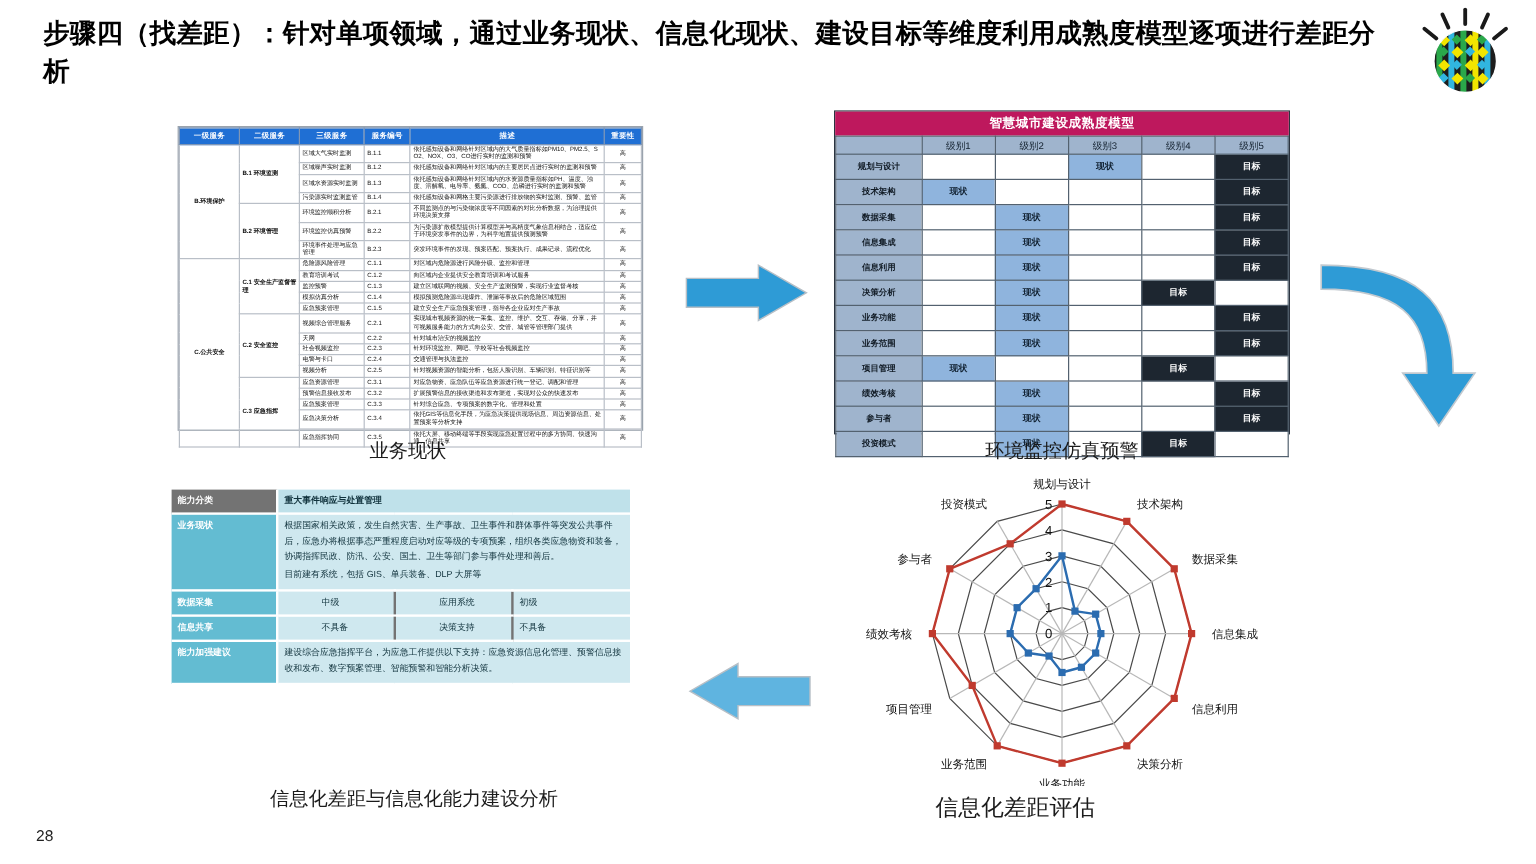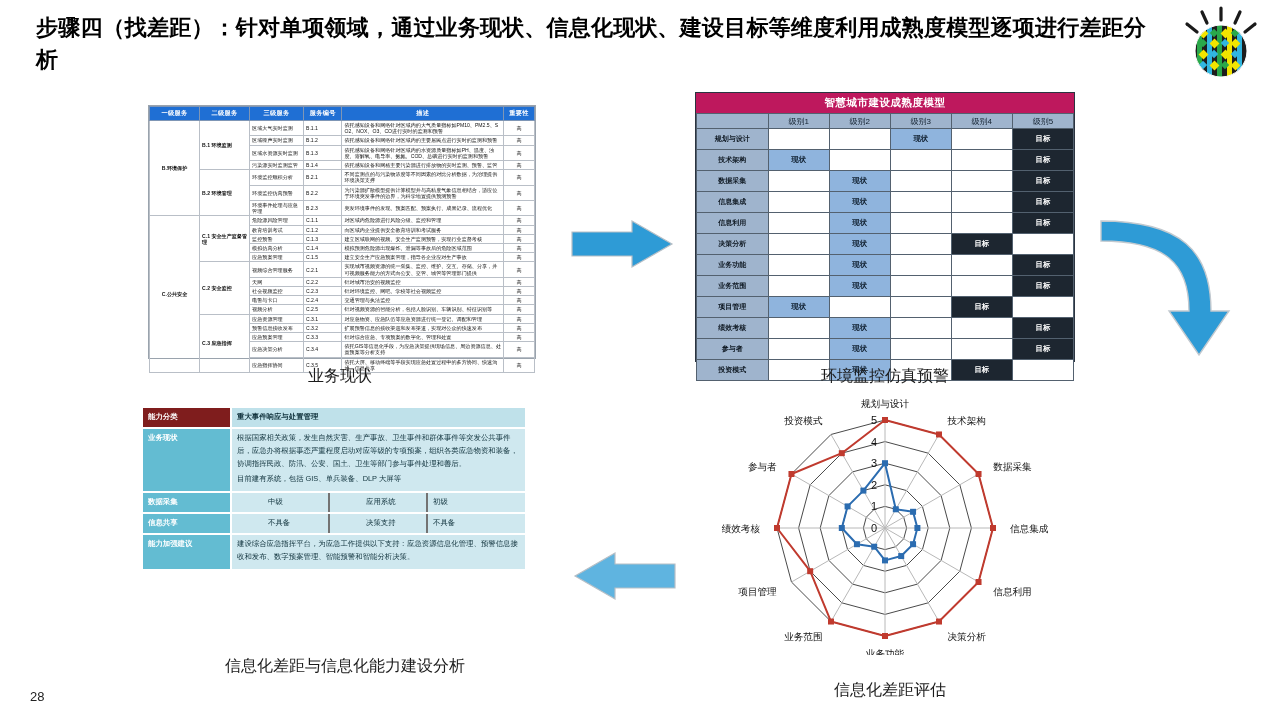--- a/index.html
+++ b/index.html
@@ -81,21 +81,21 @@
   #gap-wrap {
     position:absolute; left:143px; top:408px; width:382px; height:240px;
   }
   table.gap { border-collapse:collapse; width:100%; table-layout:fixed; }
   table.gap td { vertical-align:top; padding:3px 5px; font-size:7.4px; line-height:1.75; }
   td.gap-lbl {
     background:#63bcd2; color:#ffffff; font-weight:700; font-size:7.6px;
     width:88px; border-bottom:2px solid #ffffff; border-right:2px solid #ffffff;
     vertical-align:top; padding-top:5px;
   }
-  td.gap-lbl.head { background:#7f1d1d; }
+  td.gap-lbl.head { background:#737373; }
   td.gap-val { background:#cfe8ef; color:#10323c; border-bottom:2px solid #ffffff; }
   td.gap-val.head { background:#bfe1ea; font-weight:700; }
   td.gap-val.sub { border-right:2px solid #737373;padding-left:36px; }
   .gap-p { margin:0 0 2px 0; }
 
   
   #arrow-right-top { position:absolute; left:570px; top:218px; width:105px; height:52px; }
   #arrow-left-bottom { position:absolute; left:572px; top:550px; width:105px; height:52px; }
   #arrow-curved { position:absolute; left:1095px; top:215px; width:140px; height:150px; }
 
@@ -565,15 +565,15 @@
       <text x="313.3" y="204.5" text-anchor="start" class="radar-label">信息利用</text>
       <text x="267.5" y="250.3" text-anchor="start" class="radar-label">决策分析</text>
       <text x="205.0" y="267.0" text-anchor="middle" class="radar-label">业务功能</text>
       <text x="142.5" y="250.3" text-anchor="end" class="radar-label">业务范围</text>
       <text x="96.7" y="204.5" text-anchor="end" class="radar-label">项目管理</text>
       <text x="80.0" y="142.0" text-anchor="end" class="radar-label">绩效考核</text>
       <text x="96.7" y="79.5" text-anchor="end" class="radar-label">参与者</text>
       <text x="142.5" y="33.7" text-anchor="end" class="radar-label">投资模式</text>
     </svg>
 </div>
-<div class="caption" style="left:760px; top:660px; width:260px; font-size:16px;margin-top:20px;">信息化差距评估</div>
+<div class="caption" style="left:716px; top:660px; width:260px; font-size:19px;">信息化差距评估</div>
 
 <div id="page-number">28</div>
 
 </body></html>

